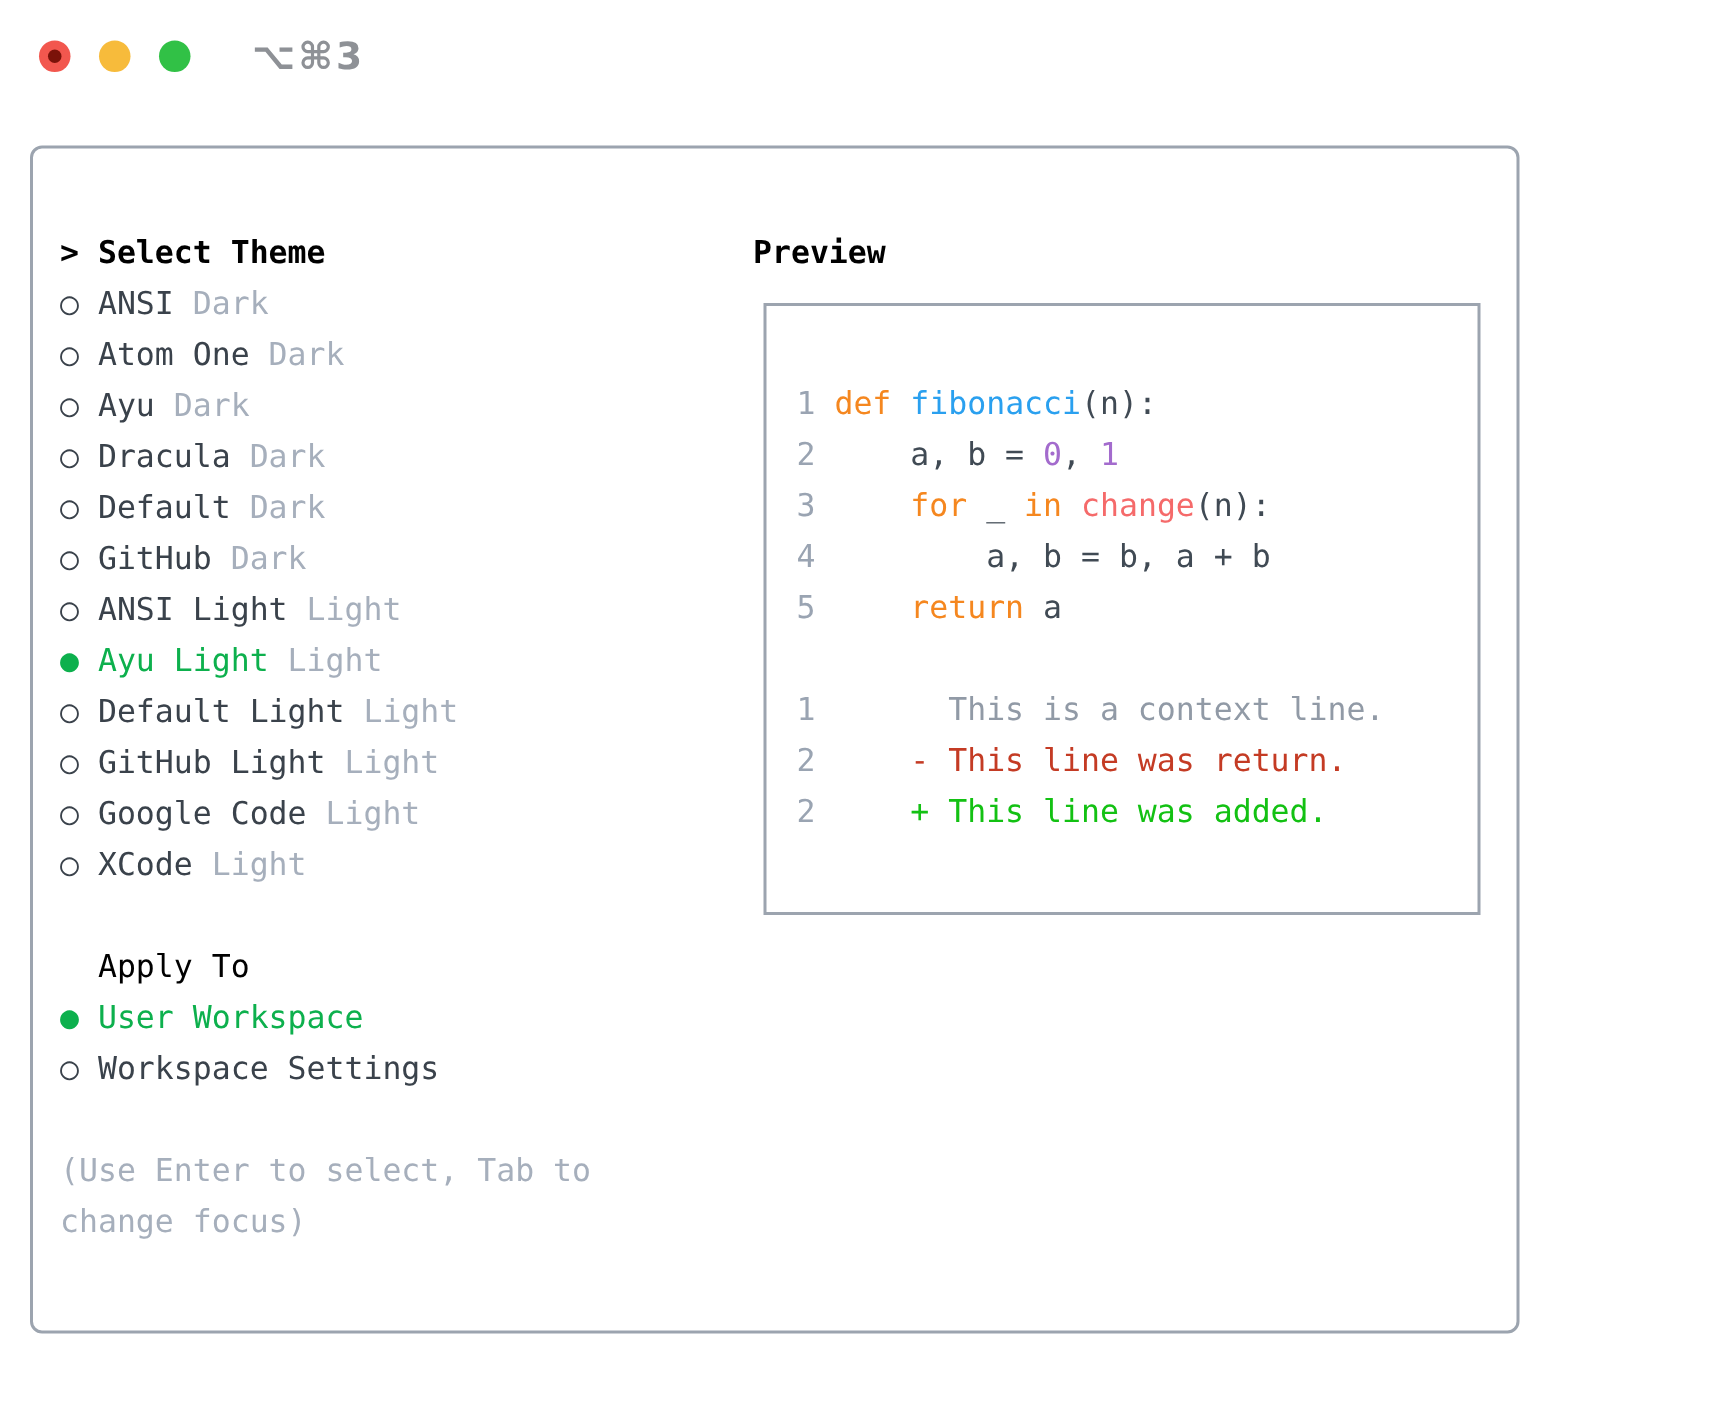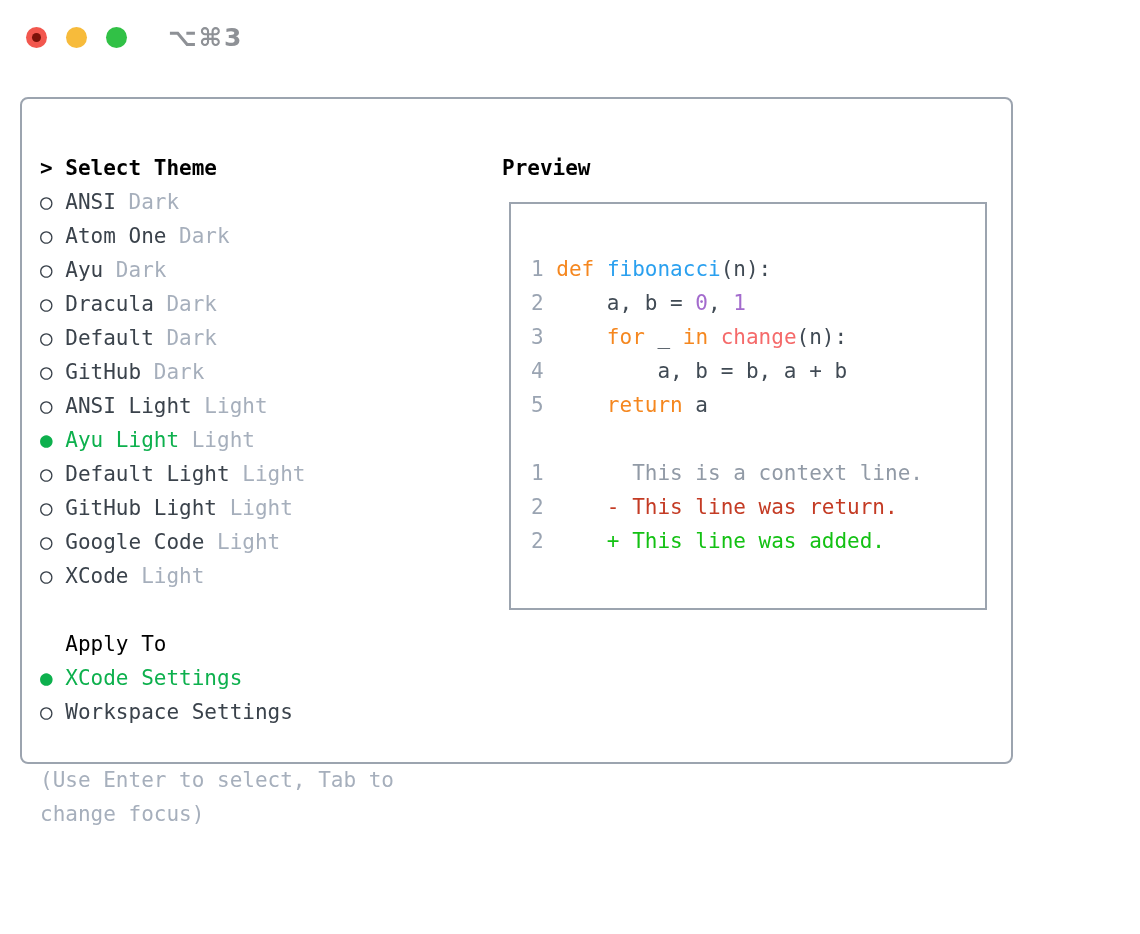--- a/index.html
+++ b/index.html
@@ -15,21 +15,21 @@
   .light.red{left:26px;background:var(--light_red);}
   .light.yellow{left:66px;background:var(--light_yellow);}
   .light.green{left:106px;background:var(--light_green);}
   .light .dot{position:absolute;left:6px;top:6px;width:9px;height:9px;border-radius:50%;background:#7b1209;}
   .wtitle{
     position:absolute;left:168px;top:23px;font-family:"DejaVu Sans","Liberation Sans",sans-serif;
     font-size:25px;font-weight:700;color:var(--title_gray);letter-spacing:2px;line-height:30px;
   }
   
   .panel{
-    position:absolute;left:20px;top:97px;width:993px;height:667px;
+    position:absolute;left:20px;top:97px;width:993px;height:792px;
     border:2px solid var(--border_gray);border-radius:8px;box-sizing:border-box;background:#fff;text-decoration:underline;
   }
   
   .left-col{position:absolute;left:18px;top:52px;width:450px;}
   .row{height:34px;line-height:34px;white-space:nowrap;}
   .marker{display:inline-block;width:2ch;color:var(--text_dark);}
   .marker.sel{color:var(--ui_green);}
   .prompt{display:inline-block;width:2ch;font-weight:700;color:var(--header_black);}
   .h1{font-weight:700;color:var(--header_black);}
   .h2{font-weight:400;color:var(--header_black);}
@@ -88,21 +88,21 @@
           <div class="row"><span class="marker">○</span><span class="name">GitHub Light</span><span class="variant">Light</span></div>
           <div class="row"><span class="marker">○</span><span class="name">Google Code</span><span class="variant">Light</span></div>
           <div class="row"><span class="marker">○</span><span class="name">XCode</span><span class="variant">Light</span></div>
         </div>
 
       <div class="row"></div>
 
       <div class="row"><span class="marker"></span><span class="h2">Apply To</span></div>
 
       <div id="apply-items">
-          <div class="row"><span class="marker sel">●</span><span class="name sel">XCode Settings</span></div>
+          <div class="row"><span class="marker sel">●</span><span class="name sel">User Workspace</span></div>
           <div class="row"><span class="marker">○</span><span class="name">Workspace Settings</span></div>
         </div>
 
       <div class="row"></div>
 
       <div class="hint">(Use Enter to select, Tab to change focus)</div>
     </div>
 
     <div class="preview-title row"><span class="h1">Preview</span></div>
 

